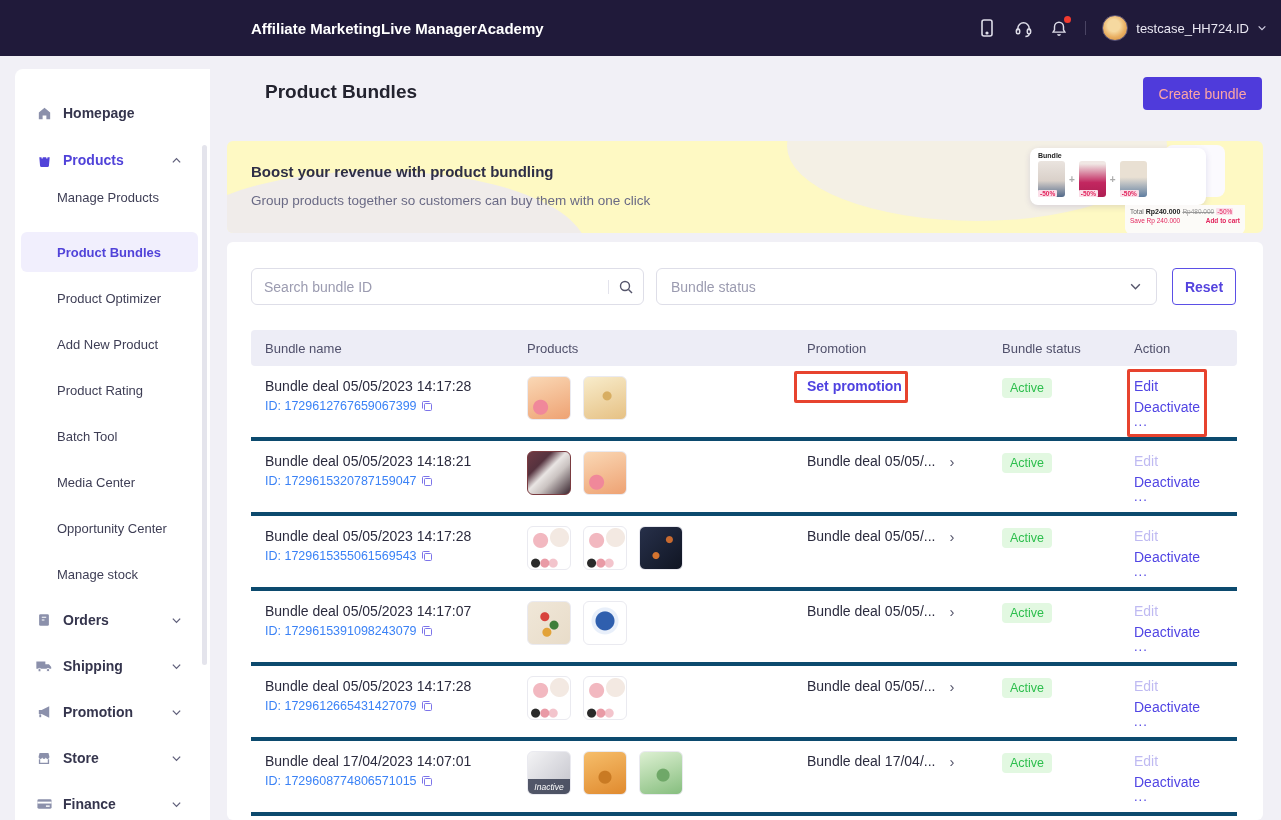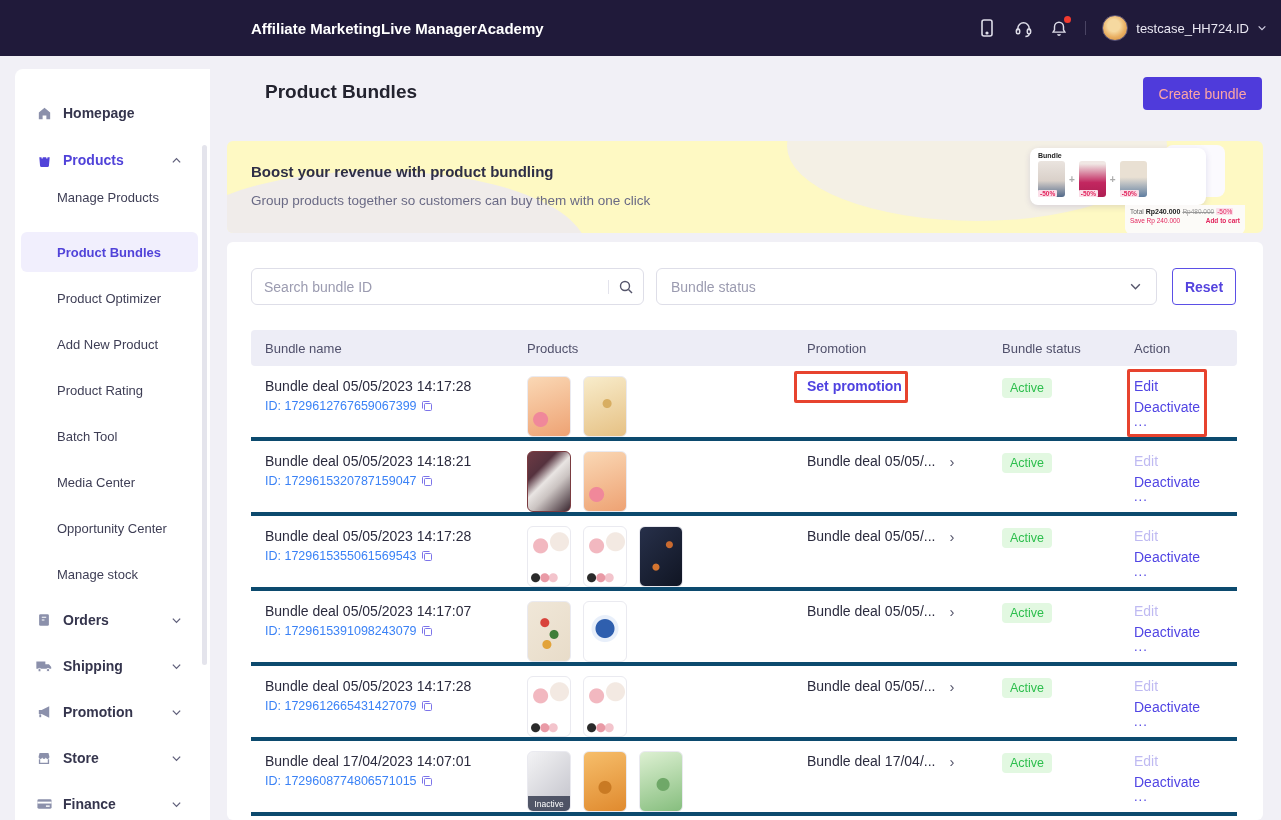--- a/index.html
+++ b/index.html
@@ -95,21 +95,21 @@
     display:grid; grid-template-columns:262px 280px 195px 132px 89px; align-items:center; padding-left:14px; }
   .thead div { font-size:13px; color:#50506B; }
   .trows { position:absolute; left:24px; top:124px; width:986px; }
   .trow { display:grid; grid-template-columns:262px 280px 195px 132px 89px; padding-left:14px; height:75px;
     border-bottom:4px solid #0c4a6e; position:relative; }
   .cell-name { padding-top:12px; }
   .b-name { font-size:14px; color:#2B2B3E; }
   .b-id { margin-top:5px; font-size:12.5px; color:#3b82f6; display:flex; align-items:center; gap:4px; }
   .copy-ic { cursor:pointer; display:inline-flex; }
   .cell-prods { padding-top:10px; display:flex; gap:12px; align-items:flex-start; }
-  .thumb { width:44px; height:61px; border-radius:6px; border:1px solid #EAEAF0; position:relative; overflow:hidden; }
+  .thumb { width:44px; height:44px; border-radius:6px; border:1px solid #EAEAF0; position:relative; overflow:hidden;font-style:italic; }
   .t-peach { background:radial-gradient(circle at 30% 72%, #F0889A 0 7px, rgba(0,0,0,0) 8px), linear-gradient(160deg,#FAD8B5,#EEA273); }
   .t-gold { background:radial-gradient(circle at 55% 45%, #D8AE62 0 4px, rgba(0,0,0,0) 5px), linear-gradient(160deg,#F8ECCB,#E6C184); }
   .t-sneaker { background:linear-gradient(135deg,#6E3A44 0%,#55323E 28%,#E9E5E3 46%,#CBC4C2 62%,#3A2730 100%); border-color:#7A3B40; }
   .t-palette { background:
       radial-gradient(circle at 75% 25%, #F3E9E2 0 9px, rgba(0,0,0,0) 10px),
       radial-gradient(circle at 30% 32%, #F2B8C0 0 7px, rgba(0,0,0,0) 8px),
       radial-gradient(circle at 18% 86%, #2A2A2A 0 4px, rgba(0,0,0,0) 5px),
       radial-gradient(circle at 40% 86%, #E99AA6 0 4px, rgba(0,0,0,0) 5px),
       radial-gradient(circle at 60% 86%, #F3C4CC 0 4px, rgba(0,0,0,0) 5px),
       #FFFFFF; }

